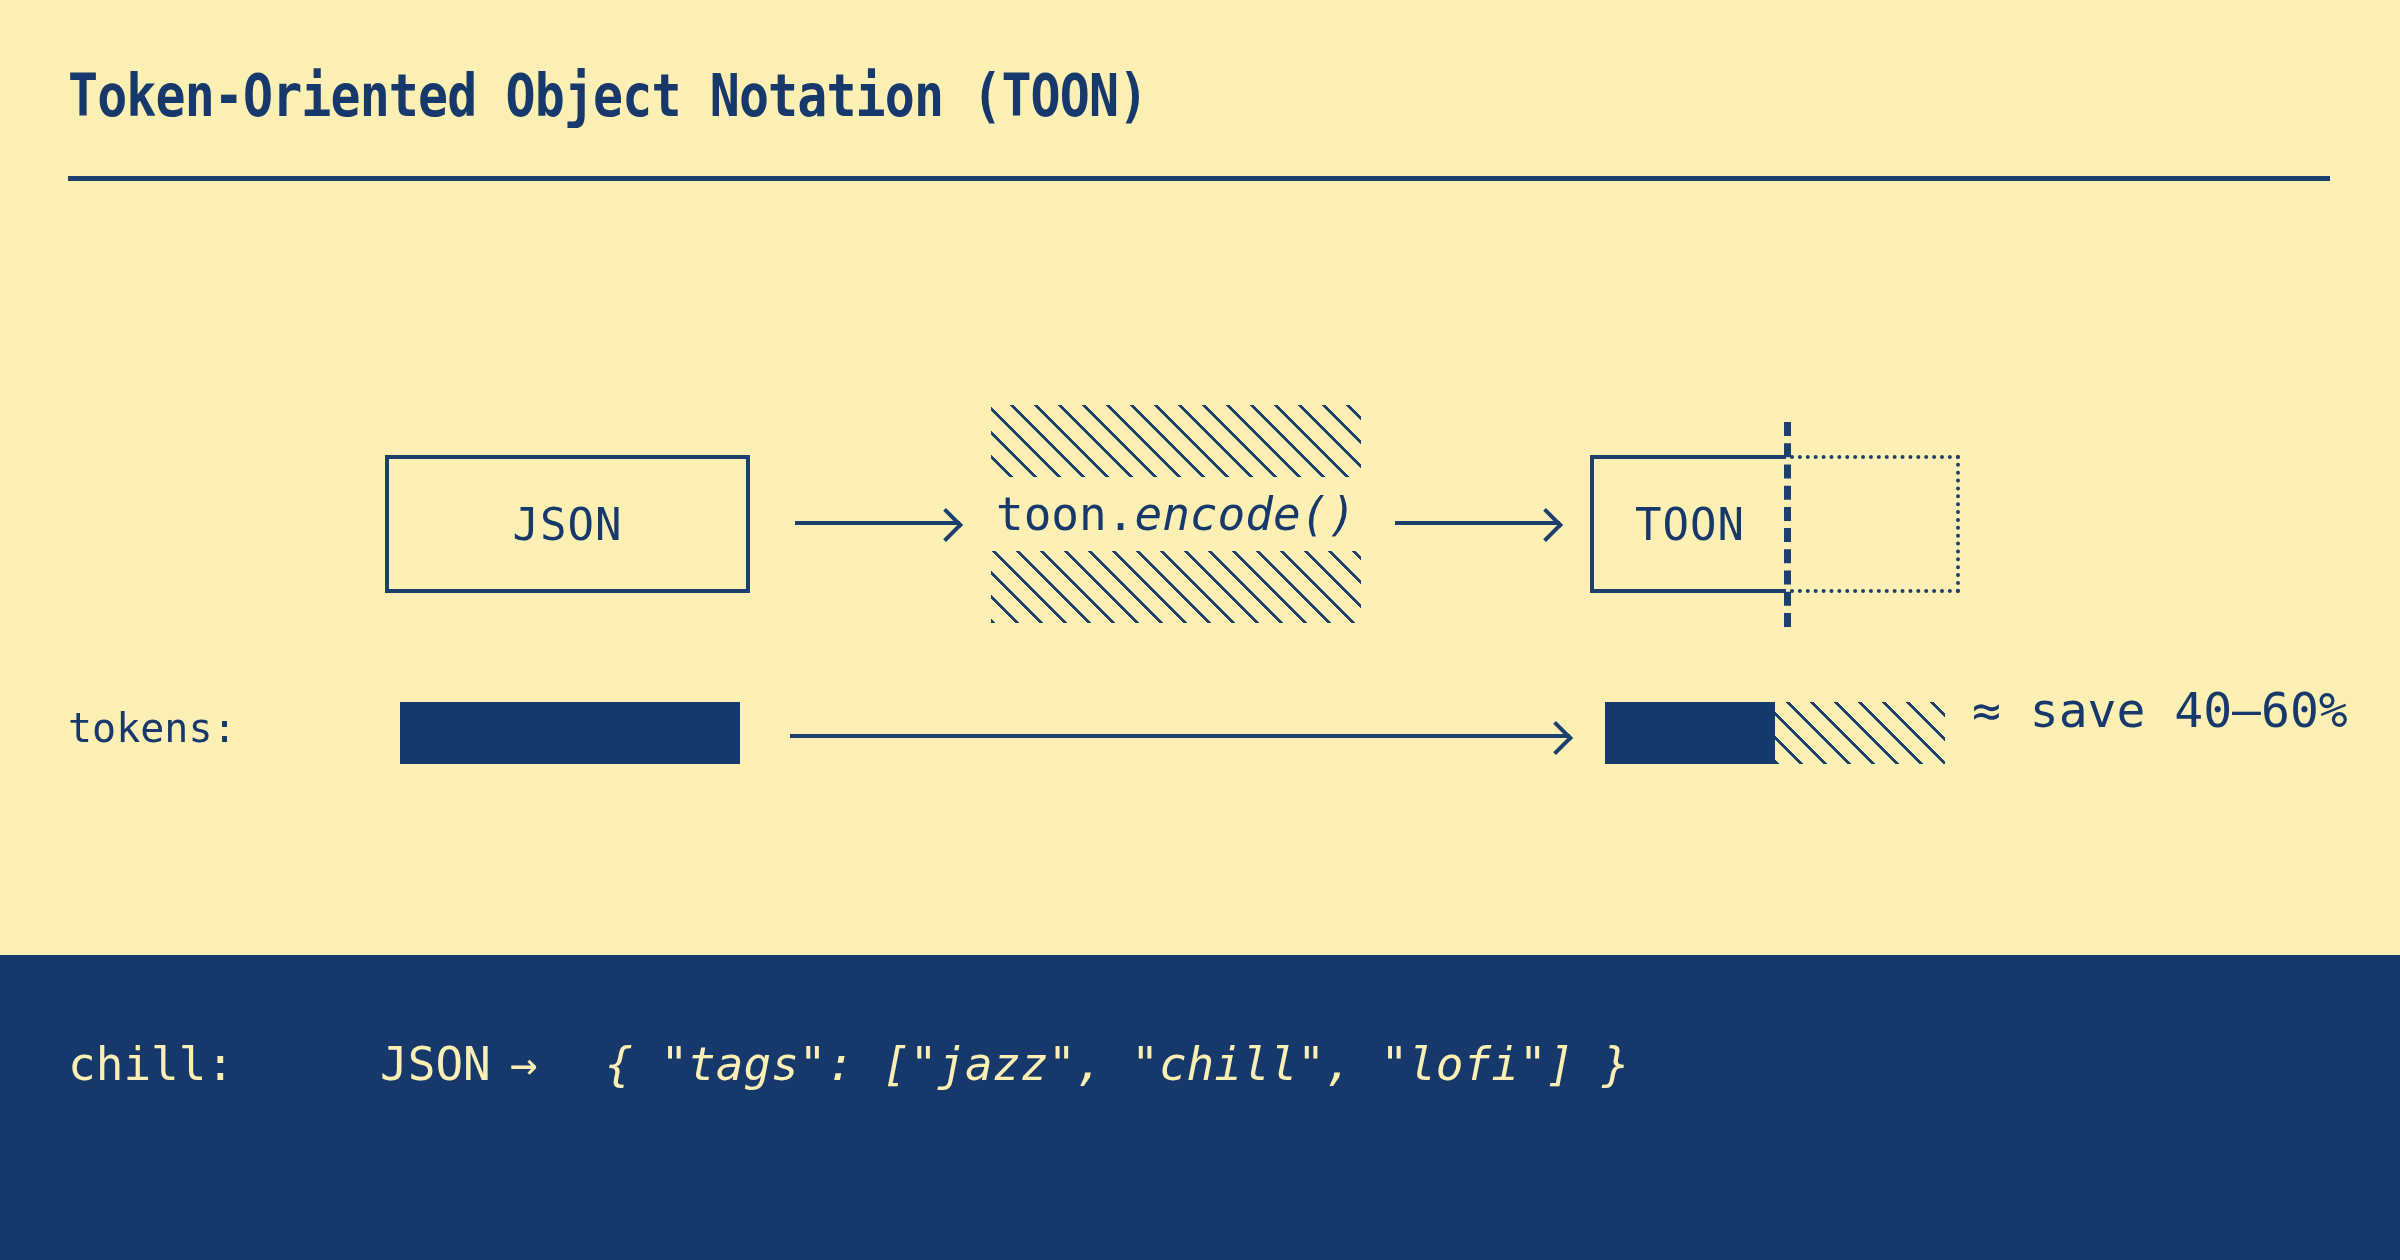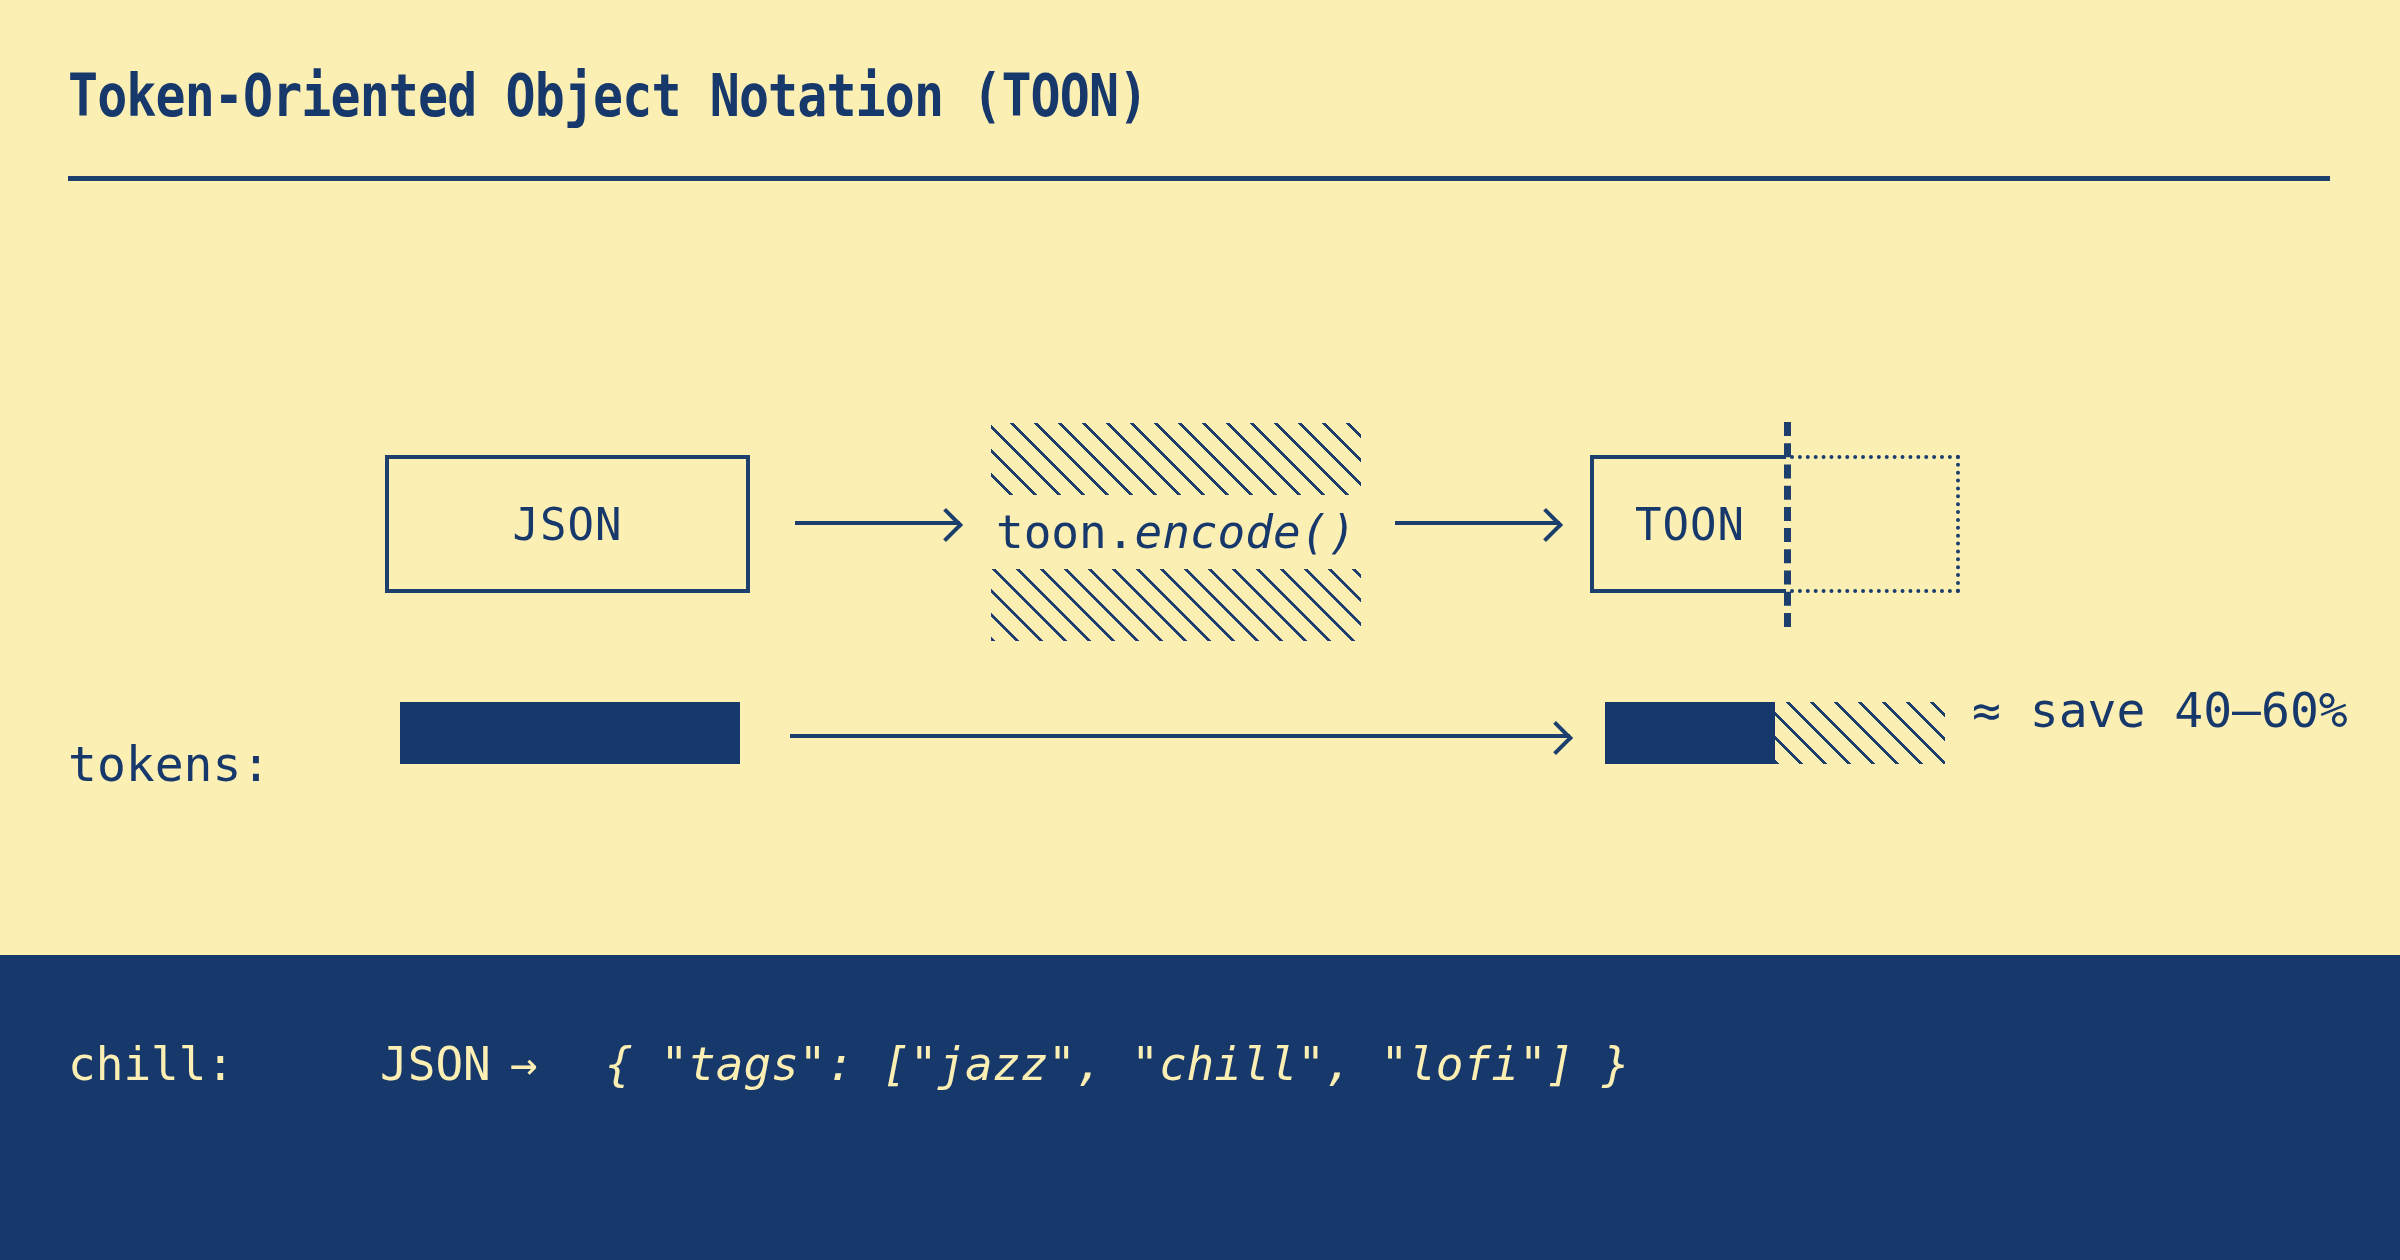--- a/index.html
+++ b/index.html
@@ -44,21 +44,21 @@
     position:absolute; box-sizing:border-box;
     left:1790px; top:455px; width:170px; height:138px;
     border:4px dotted #1d3f6e; border-left:none;
   }
   .toon-divider {
     position:absolute; left:1784px; top:422px; width:0; height:205px;
     border-left:7px dashed #1d3f6e;
   }
 
   
-  .encode-wrap { position:absolute; left:991px; top:423px; width:370px; height:218px; }
+  .encode-wrap { position:absolute; left:991px; top:405px; width:370px; height:218px; }
   .hatch {
     position:absolute; left:0; width:100%;
     background-image:repeating-linear-gradient(
         45deg, #1d3f6e 0px, #1d3f6e 3px, transparent 3px, transparent 17px);
   }
   .hatch-top { top:0; height:78px; }
   .hatch-bot { top:140px; height:78px; }
   .encode-label {
     position:absolute; left:0; top:72px; width:100%; height:74px;
     display:flex; align-items:center; justify-content:center;
@@ -74,22 +74,22 @@
     width:20px; height:20px; margin-top:-10px;
     border-top:4px solid #1d3f6e; border-right:4px solid #1d3f6e;
     transform:translateX(-4px) rotate(45deg);
   }
   .arrow-1 { left:795px;  top:521px; width:165px; }
   .arrow-2 { left:1395px; top:521px; width:165px; }
   .arrow-long { left:790px; top:734px; width:780px; }
 
   
   .tokens-label {
-    position:absolute; left:68px; top:736px;
-    font-size:48px; color:#16386b; letter-spacing:0px;
+    position:absolute; left:68px; top:705px;
+    font-size:40px; color:#16386b; letter-spacing:0px;
   }
   .bar-solid  { position:absolute; background:#16386b; }
   .bar-json   { left:400px;  top:702px; width:340px; height:62px; }
   .bar-toon   { left:1605px; top:702px; width:170px; height:62px; }
   .bar-saved  {
     position:absolute; left:1775px; top:702px; width:170px; height:62px;
     background-image:repeating-linear-gradient(
         45deg, #1d3f6e 0px, #1d3f6e 3px, transparent 3px, transparent 17px);
   }
   .savings {

